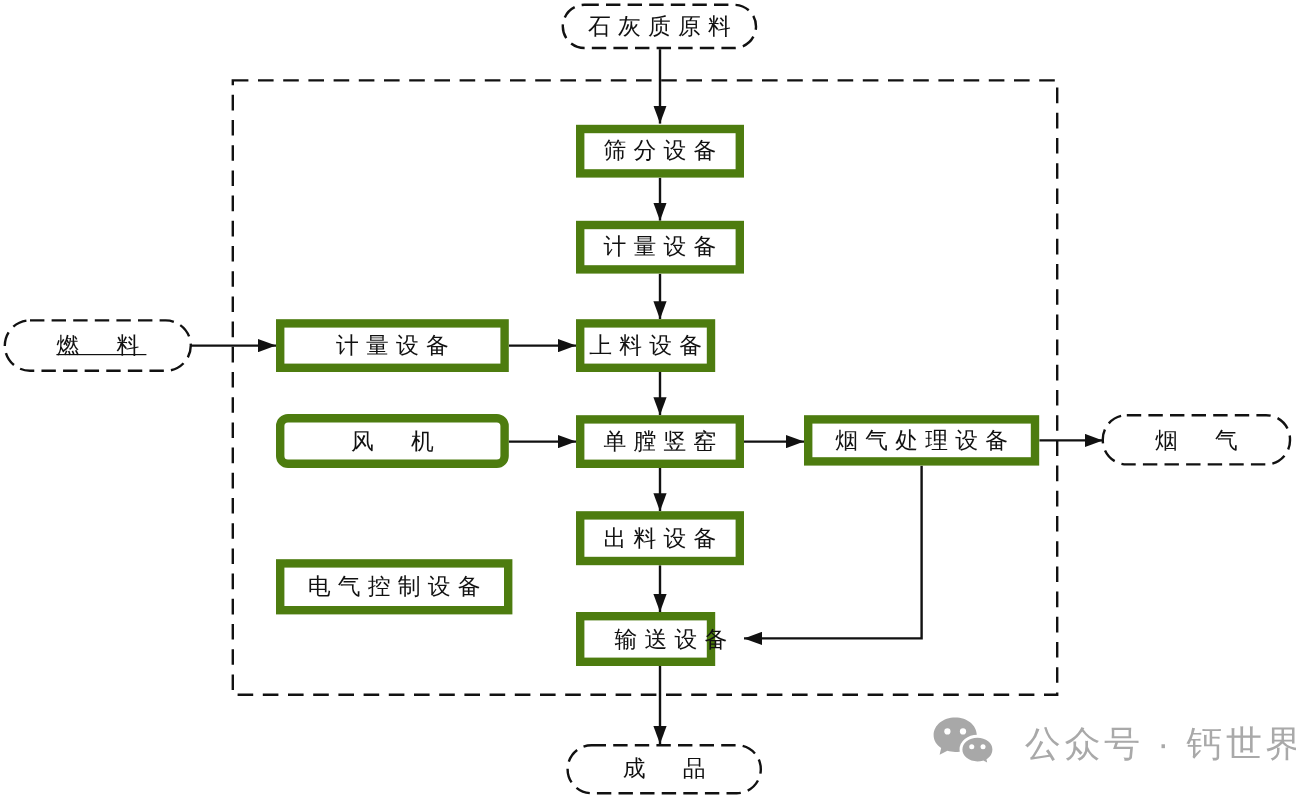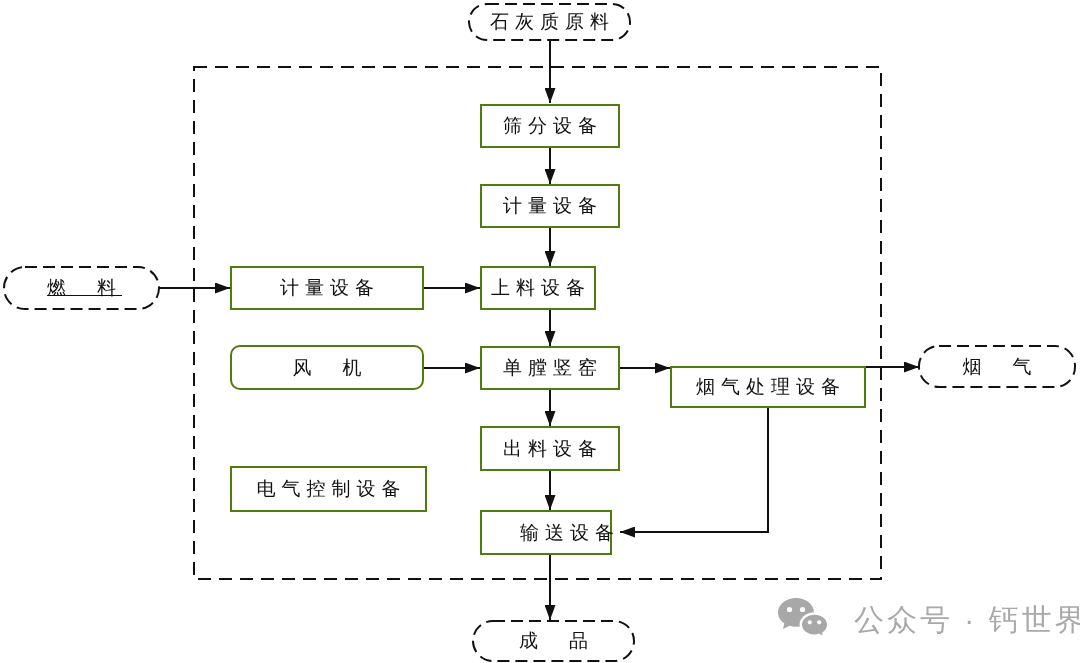--- a/index.html
+++ b/index.html
@@ -22,21 +22,21 @@
     display: flex;
     align-items: center;
     justify-content: center;
     box-sizing: border-box;
     font-size: 19px;
     letter-spacing: 6px;
     padding-left: 6px;   
     white-space: nowrap;
     background: #ffffff;
   }
-  .box { border: 2px solid #4d7c0f; }
+  .box { border: 7px solid #4d7c0f; }
   .stadium { background: transparent; } 
   .watermark {
     position: absolute;
     left: 776px; top: 596px;
     display: flex;
     align-items: center;
     gap: 24px;
     font-family: "Liberation Sans", "DejaVu Sans", sans-serif;
   }
   .watermark-text {
@@ -103,35 +103,35 @@
     </div>
   <div class="node box" style="left:480px; top:266px; width:116px; height:44px;">
       <span>上料设备</span>
     </div>
   <div class="node box" style="left:480px; top:346px; width:140px; height:44px;">
       <span>单膛竖窑</span>
     </div>
   <div class="node box" style="left:480px; top:426px; width:140px; height:45px;">
       <span>出料设备</span>
     </div>
-  <div class="node box" style="left:480px; top:510px; width:132px; height:45px;padding-left:48px;">
+  <div class="node box" style="left:480px; top:510px; width:116px; height:45px;padding-left:48px;">
       <span>输送设备</span>
     </div>
 
   <div class="node box" style="left:230px; top:266px; width:194px; height:44px;">
       <span>计量设备</span>
     </div>
   <div class="node box" style="left:230px; top:345px; width:194px; height:45px;border-radius:10px;">
       <span>风　机</span>
     </div>
   <div class="node box" style="left:230px; top:466px; width:197px; height:46px;">
       <span>电气控制设备</span>
     </div>
 
-  <div class="node box" style="left:670px; top:366px; width:196px; height:42px;">
+  <div class="node box" style="left:670px; top:346px; width:196px; height:42px;">
       <span>烟气处理设备</span>
     </div>
 
   <div class="watermark">
     <svg width="54" height="48" viewBox="0 0 54 48">
       <g fill="#a8a8a8">
         <path d="M20 2 C10 2 2 8.5 2 16.5 C2 21 4.5 24.8 8.3 27.3 L7 33 L13.5 29.7 C15.5 30.3 17.7 30.7 20 30.7 C30 30.7 38 24.3 38 16.5 C38 8.5 30 2 20 2 Z"></path>
       </g>
       <circle cx="13.5" cy="13.5" r="2.6" fill="#ffffff"></circle>
       <circle cx="26.5" cy="13.5" r="2.6" fill="#ffffff"></circle>

